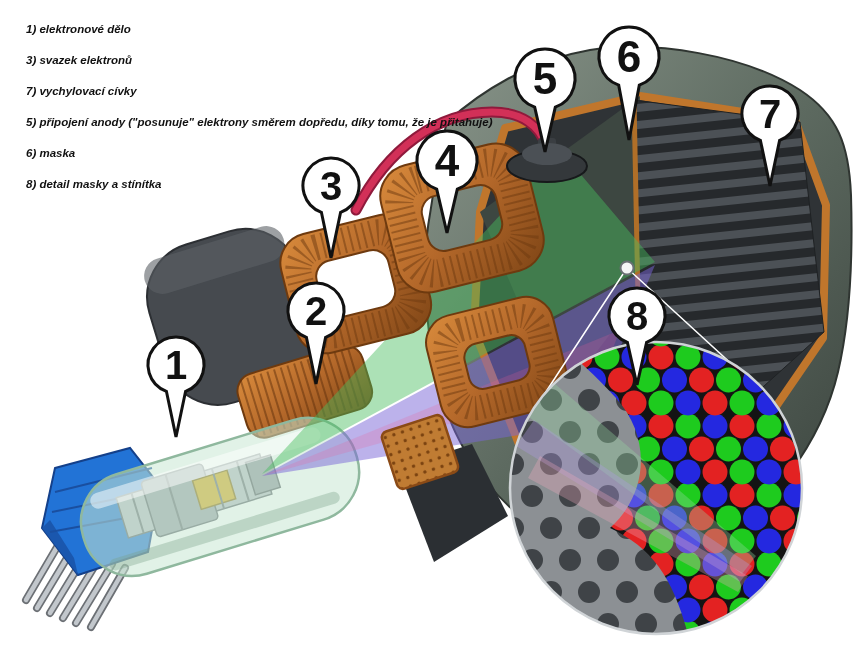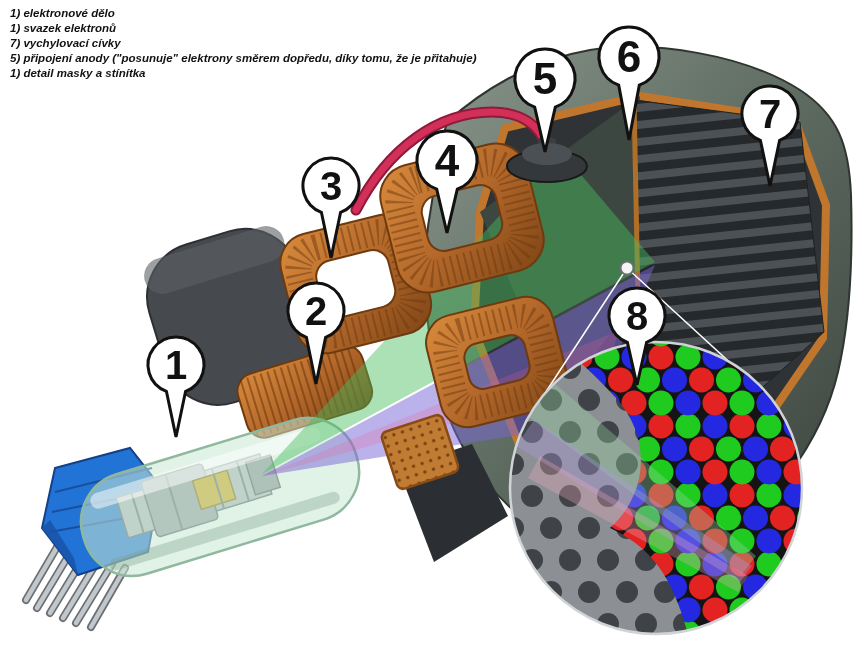--- a/index.html
+++ b/index.html
@@ -1,34 +1,35 @@
 <!DOCTYPE html>
 <html><head>
 <meta charset="utf-8">
 <style>
   html,body{margin:0;padding:0;background:#fff;}
   .stage{position:relative;width:867px;height:670px;background:#ffffff;overflow:hidden;
          font-family:"Liberation Sans", sans-serif;}
   .stage svg{position:absolute;left:0;top:0;}
   .legend{position:absolute;left:10px;top:6px;z-index:5;color:#111;
           font-size:11.5px;font-style:italic;font-weight:bold;line-height:15px;white-space:nowrap;}
-  .legend div{margin:0;padding:0;}
+  .legend div{margin:16px;padding:0;}
   .marker-num{font-family:"Liberation Sans", sans-serif;font-weight:bold;fill:#111;}
 </style>
 </head>
 <body>
 
 <div class="stage">
 
   <div class="legend">
     <div>1) elektronové dělo</div>
-    <div>1) svazek elektronů</div>
+    <div>3) svazek elektronů</div>
     <div>7) vychylovací cívky</div>
     <div>5) připojení anody ("posunuje" elektrony směrem dopředu, díky tomu, že je přitahuje)</div>
-    <div>1) detail masky a stínítka</div>
+    <div>6) maska</div>
+    <div>8) detail masky a stínítka</div>
   </div>
 
   <svg width="867" height="670" viewBox="0 0 867 670">
     <defs>
       <linearGradient id="caseGrad" x1="0" y1="0" x2="1" y2="1">
         <stop offset="0" stop-color="#8a968b"></stop>
         <stop offset="0.5" stop-color="#5d6a60"></stop>
         <stop offset="1" stop-color="#39413c"></stop>
       </linearGradient>
       <linearGradient id="copperGrad" x1="0" y1="0" x2="1" y2="1">

